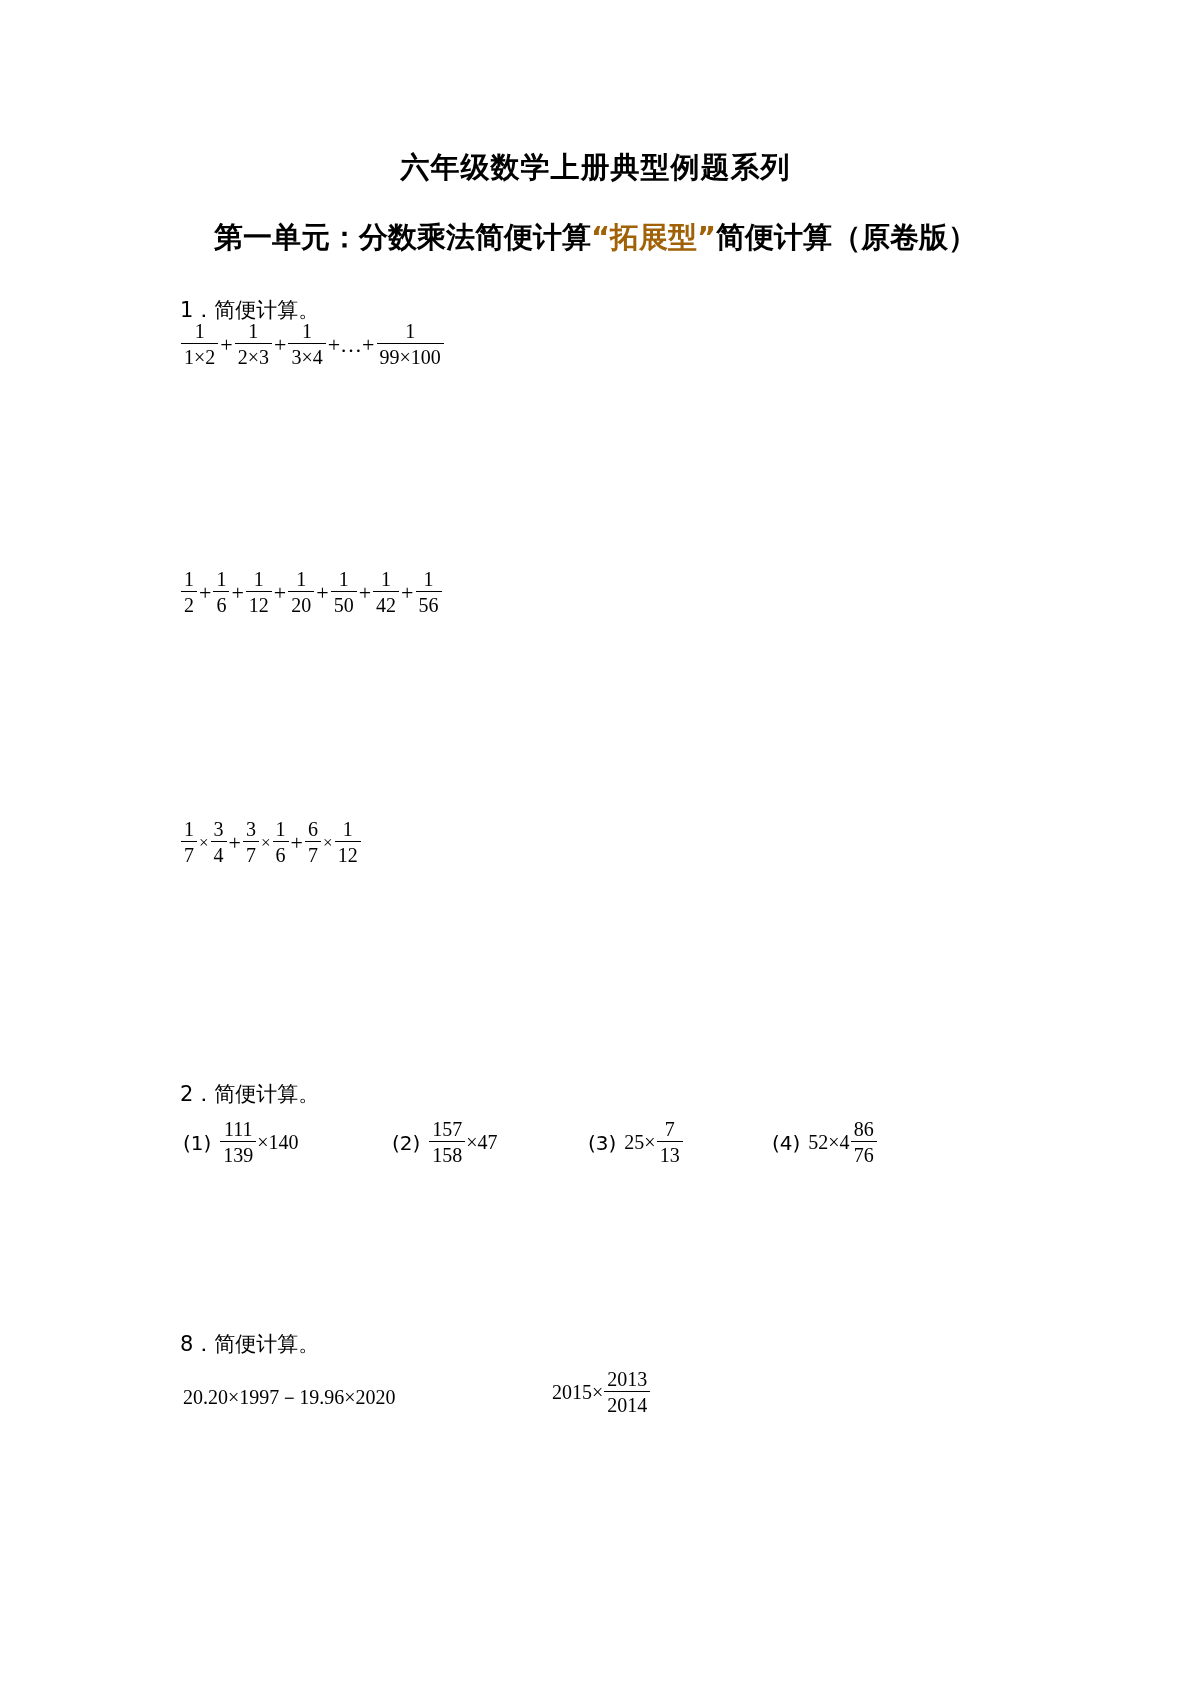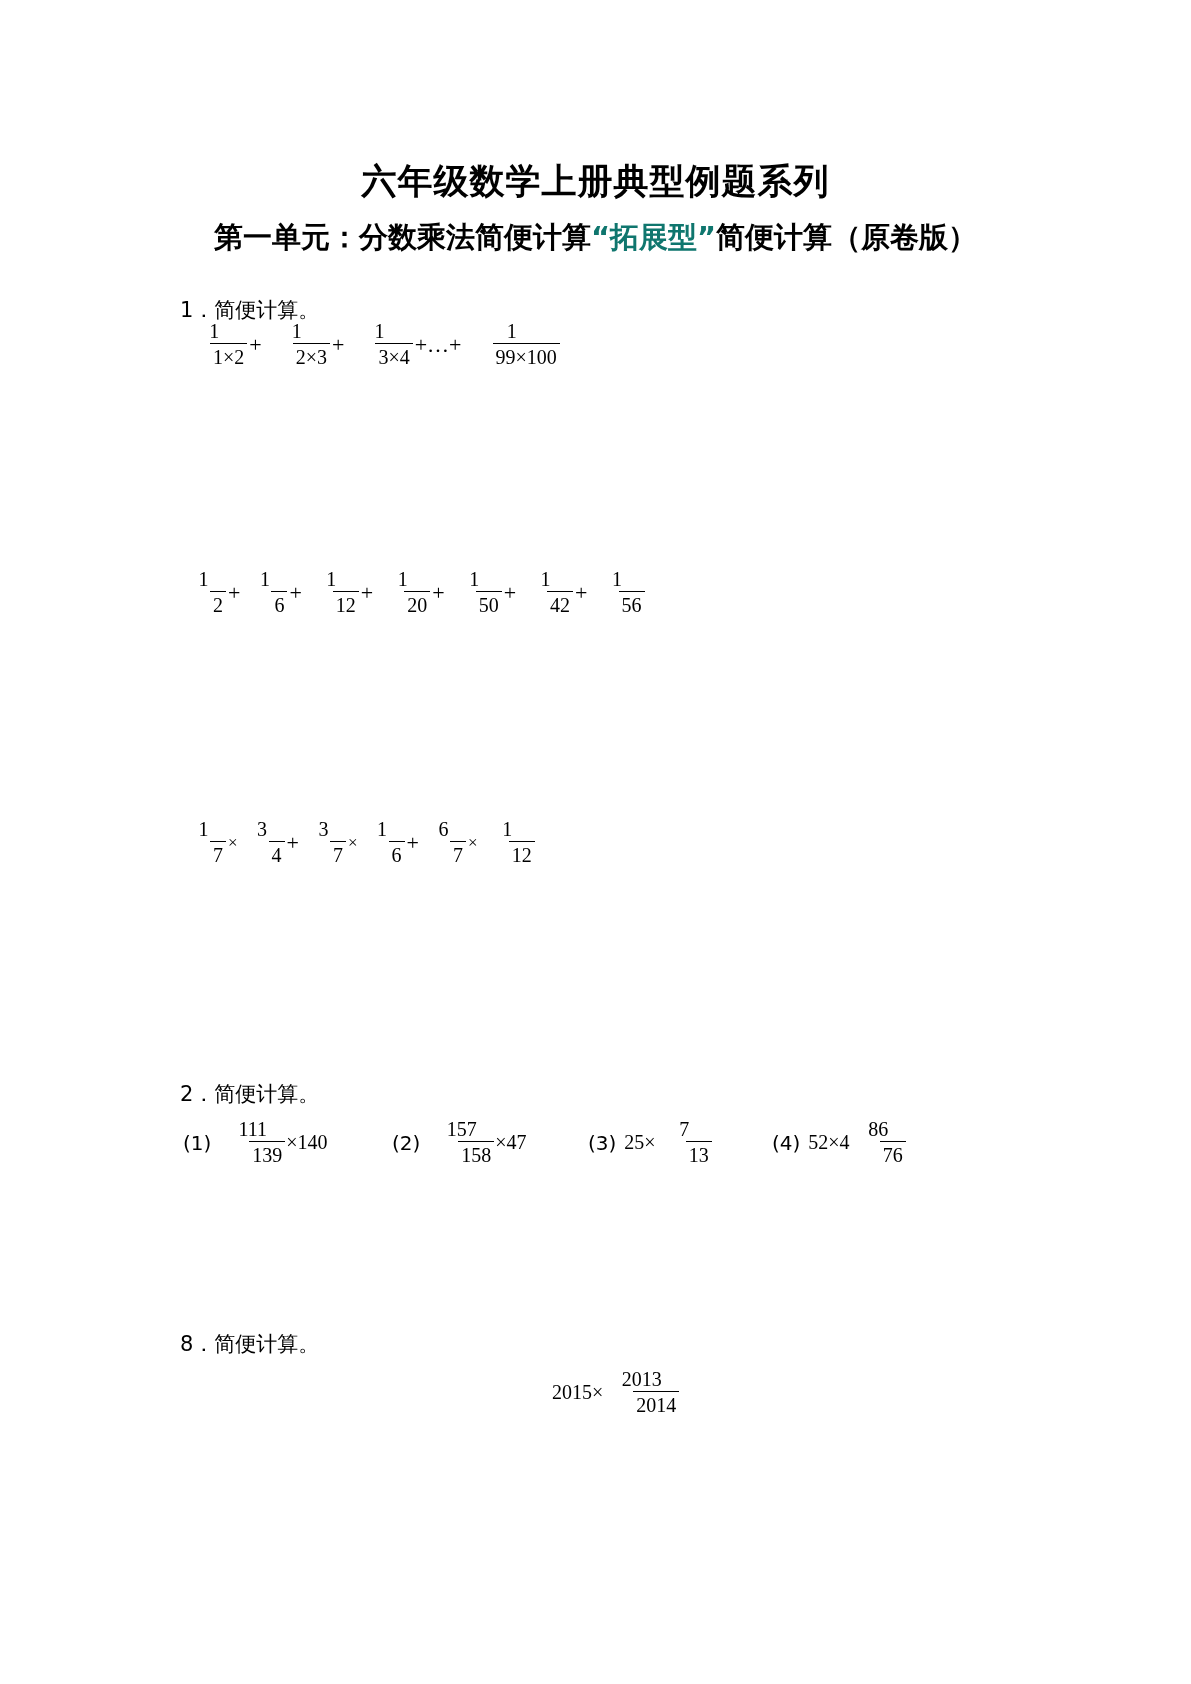--- a/index.html
+++ b/index.html
@@ -2,37 +2,37 @@
 <html><head>
 <meta charset="utf-8">
 <style>
   html, body { margin: 0; padding: 0; background: #ffffff; }
   body { width: 1191px; height: 1684px; position: relative; overflow: hidden; color: #000; }
   .page { position: absolute; left: 0; top: 0; width: 1191px; height: 1684px; }
   .title {
     position: absolute; left: 0; width: 1191px; text-align: center;
     font-family: "DejaVu Sans", sans-serif; font-weight: bold;
   }
-  .title1 { top: 158px; font-size: 35px; letter-spacing: 1px; }
+  .title1 { top: 148px; font-size: 29px; letter-spacing: 1px; }
   .title2 { top: 218px; font-size: 29px; letter-spacing: 0px; }
-  .title2 .red { color: #0f766e; }
+  .title2 .red { color: #a16207; }
   .qhead {
     position: absolute; left: 180px;
     font-family: "DejaVu Sans", sans-serif; font-size: 21px;
   }
   .math {
     position: absolute; display: flex; align-items: center;
     font-family: "Liberation Serif", "DejaVu Serif", serif; font-size: 20px;
   }
   .frac {
     display: inline-flex; flex-direction: column; align-items: center;
     vertical-align: middle; margin: 0 1px;
   }
   .frac .num { padding: 0 3px 1px 3px; line-height: 22px; }
-  .frac .den { border-top: 1px solid #000; padding: 1px 3px 0 3px; line-height: 24px; margin-left: 29px; }
+  .frac .den { border-top: 1px solid #000; padding: 1px 3px 0 3px; line-height: 24px; }
   .op { font-size: 22px; padding: 0 1px; }
   .opx { font-size: 17px; padding: 0 1px; }
   .lbl { font-family: "DejaVu Sans", sans-serif; font-size: 20px; margin-right: 8px; }
   .plain { white-space: pre; }
 </style>
 </head>
 <body>
 
 <div class="page">
 
@@ -165,20 +165,23 @@
     <span class="lbl">(4)</span>
     <span class="plain">52×4</span>
     <span class="frac">
       <span class="num">86</span>
       <span class="den">76</span>
     </span>
   </div>
 
   <div class="qhead" style="top:1330px;">8．简便计算。</div>
 
+  <div class="math" style="left:183px; top:1368px; height:58px;">
+    <span class="plain">20.20×1997－19.96×2020</span>
+  </div>
 
   <div class="math" style="left:552px; top:1368px;justify-content:space-between;">
     <span class="plain">2015×</span>
     <span class="frac">
       <span class="num">2013</span>
       <span class="den">2014</span>
     </span>
   </div>
 
 </div>

